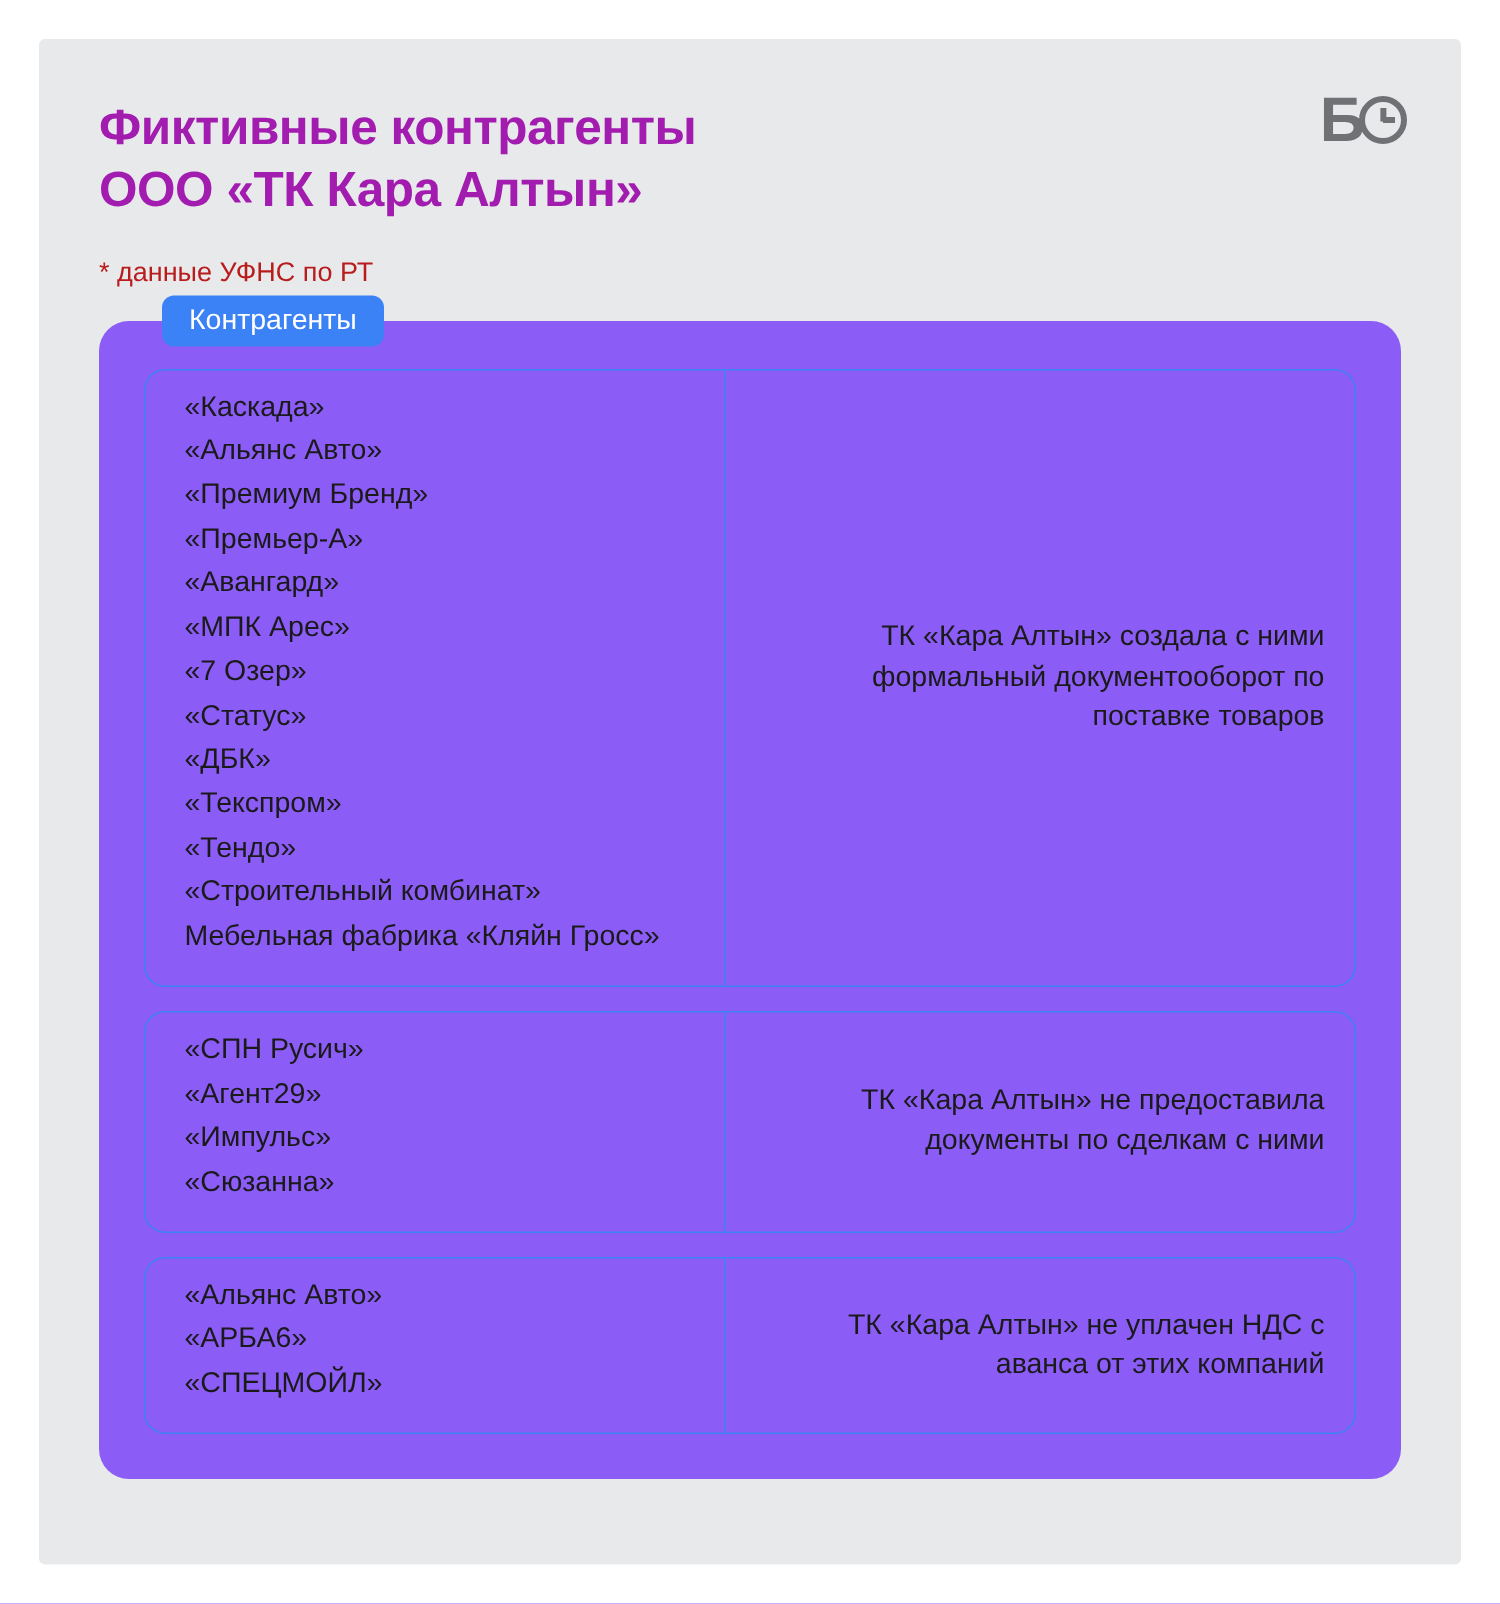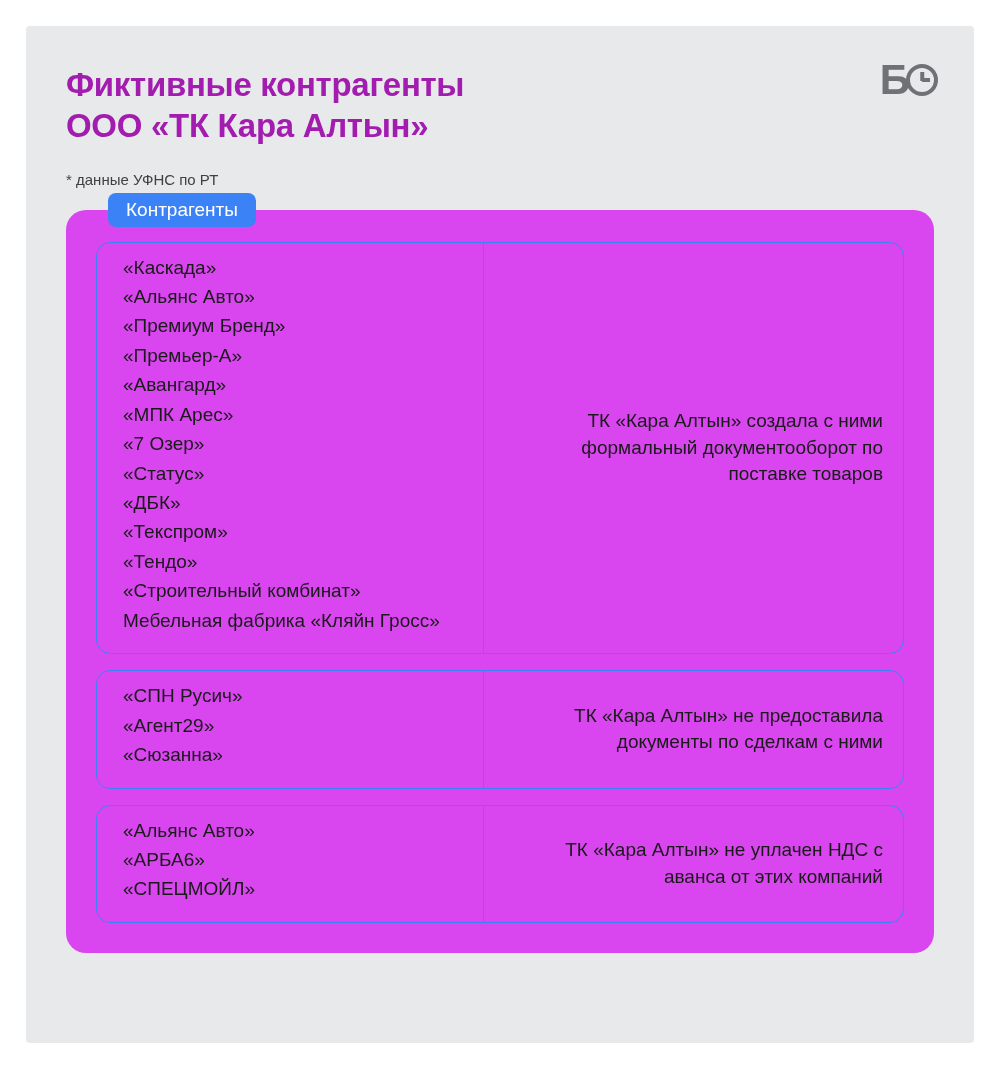--- a/index.html
+++ b/index.html
@@ -59,26 +59,26 @@
     }
     .title {
       font-size: 33px;
       font-weight: 800;
       color: #a21caf;
       line-height: 1.25;
       margin-bottom: 24px;
       letter-spacing: -0.3px;
     }
     .subtitle {
-      font-size: 15px;
-      color: #404040;
+      font-size: 18px;
+      color: #b91c1c;
       margin-bottom: 22px;
     }
     .card {
-      background: #d946ef;
+      background: #8b5cf6;
       border-radius: 20px;
       padding: 0 30px 30px 30px;
       position: relative;
     }
     .headers {
       display: flex;
       gap: 0;
       transform: translateY(-50%);
       margin-bottom: -2px;
     }
@@ -165,20 +165,21 @@
             <div class="company-line">Мебельная фабрика «Кляйн Гросс»</div>
           </div>
           <div class="col-right">
             <div class="right-text">ТК «Кара Алтын» создала с ними формальный документооборот по поставке товаров</div>
           </div>
         </div>
         <div class="section">
           <div class="col-left">
             <div class="company-line">«СПН Русич»</div>
             <div class="company-line">«Агент29»</div>
+            <div class="company-line">«Импульс»</div>
             <div class="company-line">«Сюзанна»</div>
           </div>
           <div class="col-right">
             <div class="right-text">ТК «Кара Алтын» не предоставила документы по сделкам с ними</div>
           </div>
         </div>
         <div class="section">
           <div class="col-left">
             <div class="company-line">«Альянс Авто»</div>
             <div class="company-line">«АРБА6»</div>

